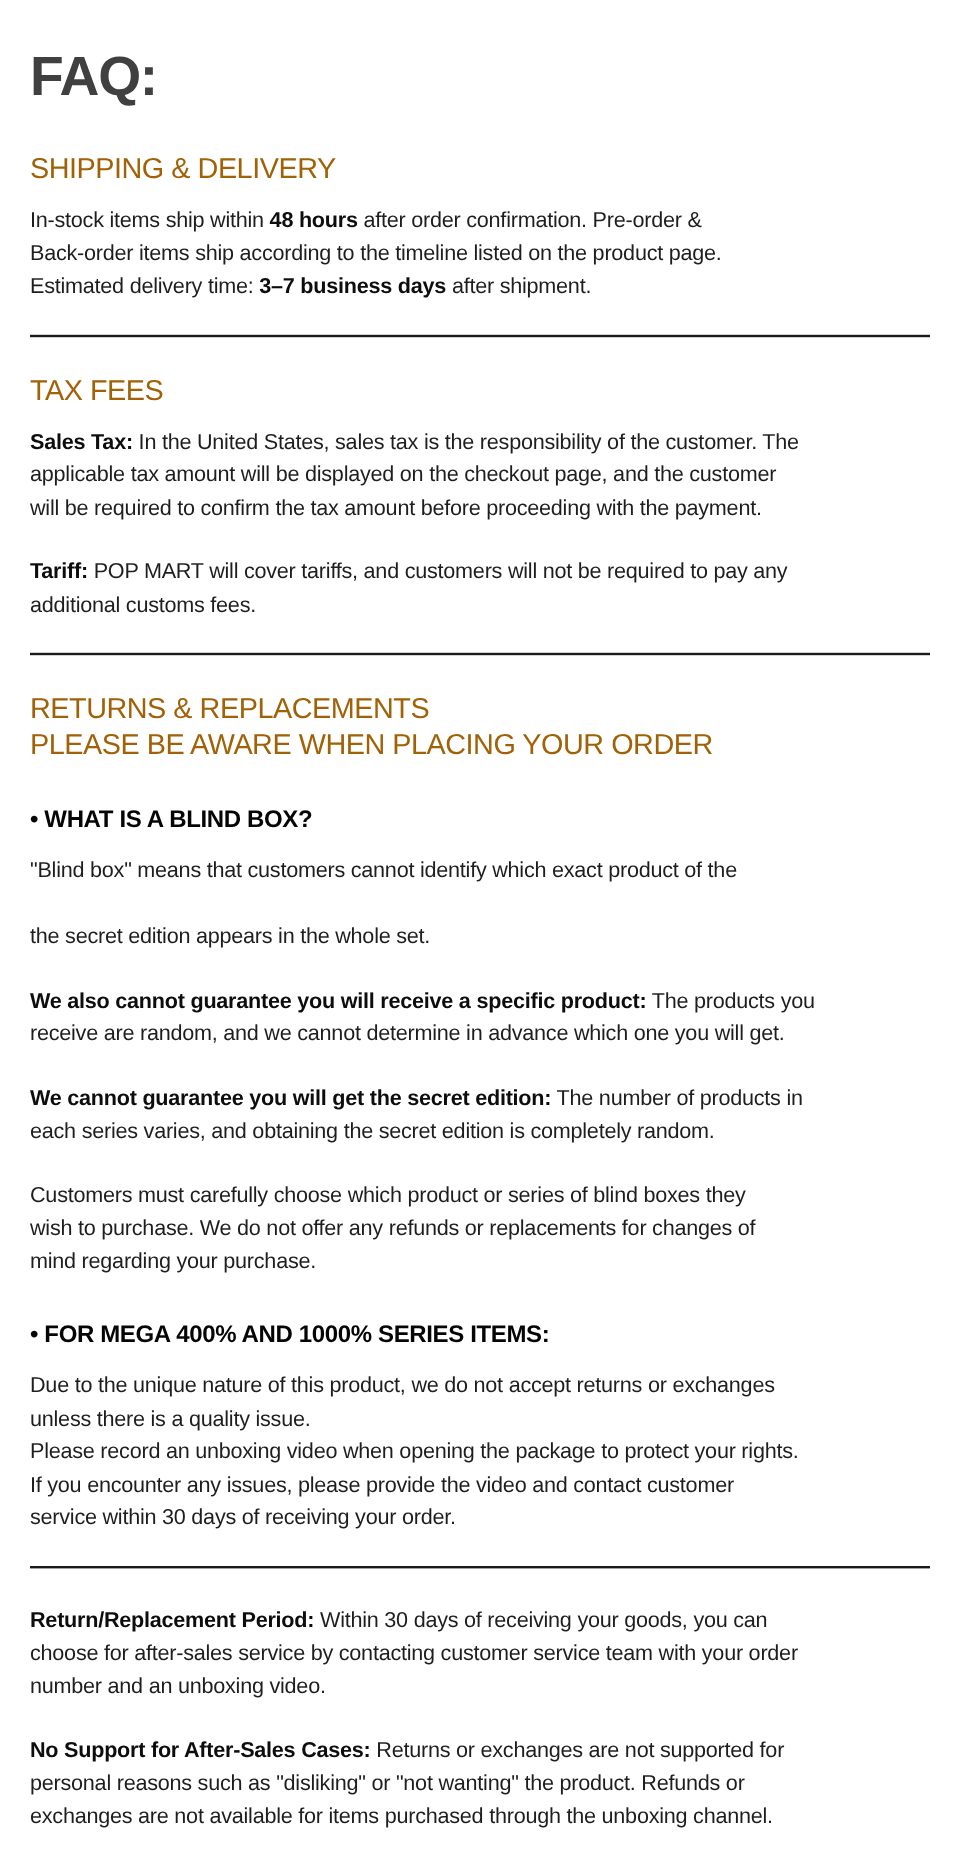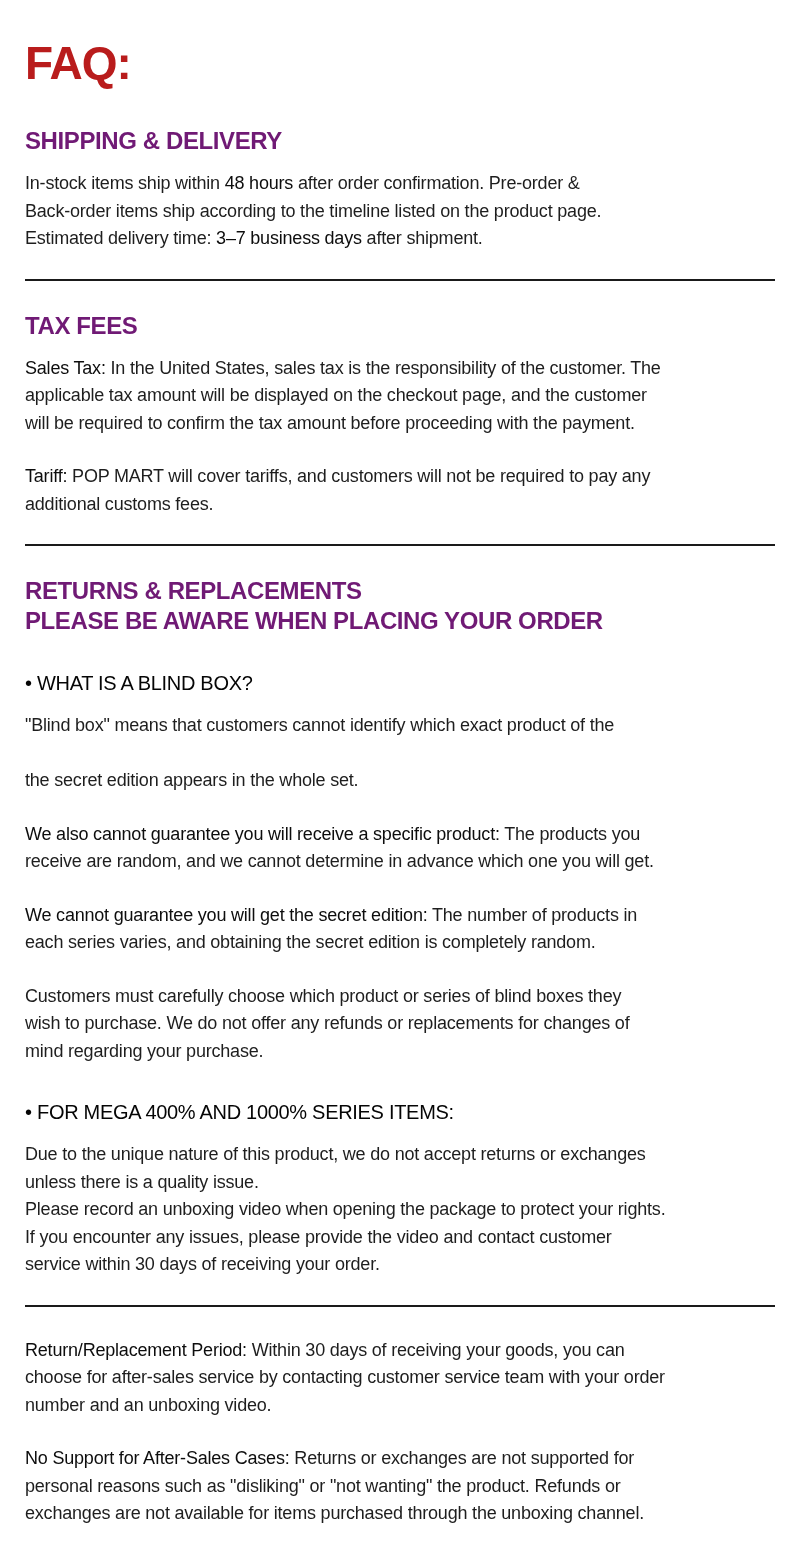--- a/index.html
+++ b/index.html
@@ -13,50 +13,50 @@
     min-height: 1560px;
     box-sizing: border-box;
     padding: 34px 25px 60px 25px;
     font-family: "Liberation Sans", "DejaVu Sans", sans-serif;
     color: #1e1e1e;
     -webkit-font-smoothing: antialiased;
   }
   h1 {
     font-size: 46px;
     font-weight: 700;
-    color: #b91c1c;
+    color: #404040;
     margin: 6px 0 40px 0;
     letter-spacing: -1px;
     line-height: 1;
   }
   h2 {
     font-size: 24px;
-    font-weight: 700;
-    color: #701a75;
+    font-weight: 400;
+    color: #a16207;
     margin: 0 0 14px 0;
     line-height: 30px;
     letter-spacing: -0.4px;
   }
   h3 {
     font-size: 20px;
-    font-weight: 400;
+    font-weight: 700;
     color: #050505;
     margin: 34px 0 16px 0;
     letter-spacing: -0.3px;
     line-height: 26px;
   }
   p {
     font-size: 18px;
     line-height: 27.5px;
     margin: 0 0 26px 0;
     letter-spacing: -0.2px;
     color: #1e1e1e;
   }
   p strong {
-    font-weight: 400;
+    font-weight: 700;
     color: #0d0d0d;
     margin-top: 20px;
   }
   hr {
     border: 0;
     border-top: 2px solid #1a1a1a;
     margin: 22px 0 30px 0;
   }
   section { display: block; }
 </style>

